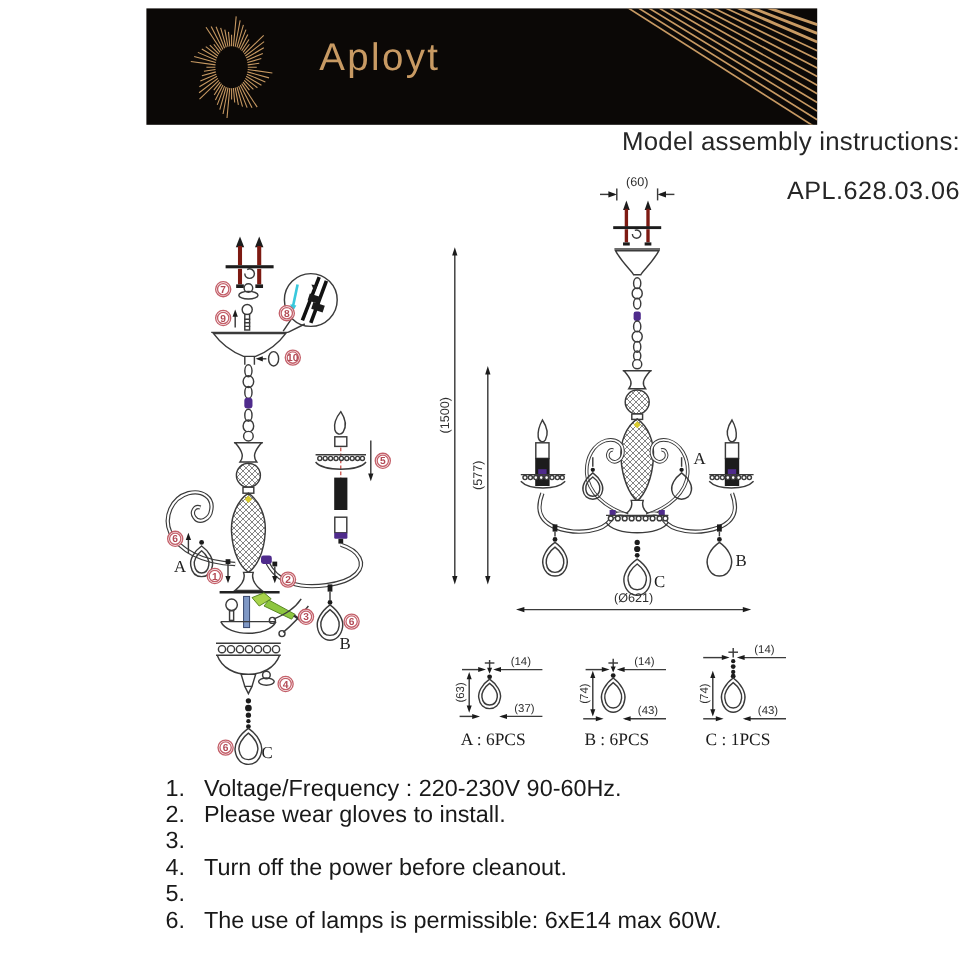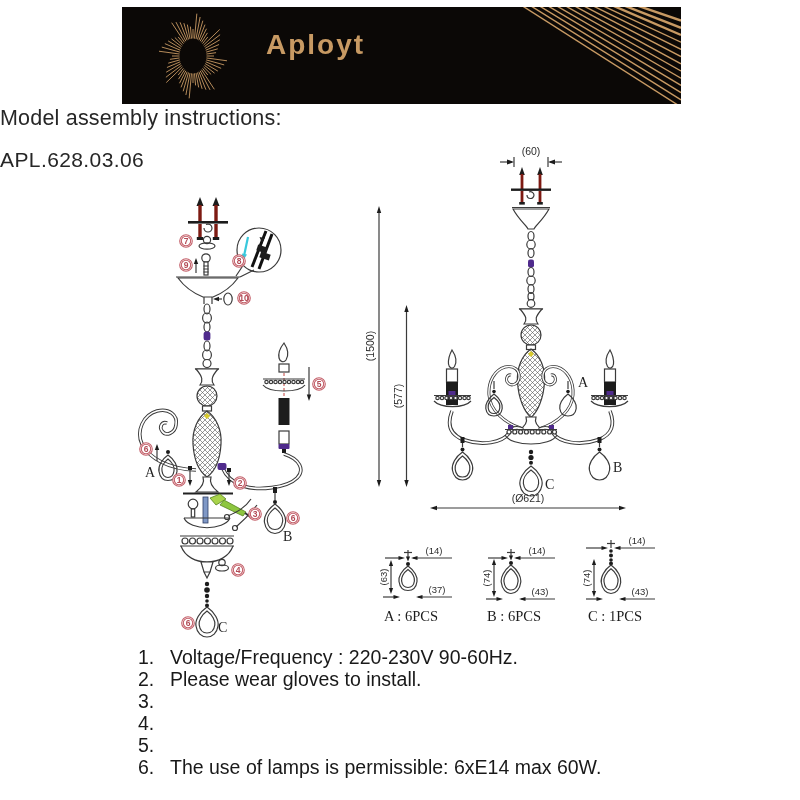--- a/index.html
+++ b/index.html
@@ -1,24 +1,24 @@
 <!DOCTYPE html>
 <html><head>
 <meta charset="utf-8">
 <style>
   html,body{margin:0;padding:0;background:#fff;}
   #page{position:relative;width:800px;height:800px;background:#fff;overflow:hidden;
         font-family:"Liberation Sans",sans-serif;}
   
   .banner{position:absolute;left:122px;top:7px;width:559px;height:97px;background:#0b0806;overflow:hidden;}
   .banner svg{position:absolute;}
-  .wordmark{position:absolute;left:144px;top:22px;font-size:28px;color:#c89a63;
-            letter-spacing:2px;font-weight:700;}
+  .wordmark{position:absolute;left:144px;top:22px;font-size:32px;color:#c89a63;
+            letter-spacing:2px;font-weight:400;}
   
-  .titleblock{position:absolute;left:0;top:106px;width:800px;text-align:left;color:#262626;}
+  .titleblock{position:absolute;left:0;top:106px;width:800px;text-align:right;color:#262626;}
   .title1{font-size:21.5px;letter-spacing:.2px;}
   .title2{font-size:21px;margin-top:17px;letter-spacing:.4px;}
   
   svg.diag{position:absolute;overflow:visible;}
   .ln{fill:none;stroke:#3b3b3b;stroke-width:1.2;}
   .lnf{fill:#fff;stroke:#3b3b3b;stroke-width:1.2;}
   .tube{fill:none;stroke:#3b3b3b;stroke-width:3.6;}
   .tubeIn{fill:none;stroke:#fff;stroke-width:1.7;}
   .tube2{fill:none;stroke:#3b3b3b;stroke-width:3;}
   .tubeIn2{fill:none;stroke:#fff;stroke-width:1.4;}
@@ -615,20 +615,21 @@
     </div>
     <div class="irow">
       <span class="num">2.</span>
       <span>Please wear gloves to install.</span>
     </div>
     <div class="irow">
       <span class="num">3.</span>
     </div>
     <div class="irow">
       <span class="num">4.</span>
+      <span>Turn off the power before cleanout.</span>
     </div>
     <div class="irow">
       <span class="num">5.</span>
     </div>
     <div class="irow">
       <span class="num">6.</span>
       <span>The use of lamps is permissible: 6xE14 max 60W.</span>
     </div>
   </div>
 

